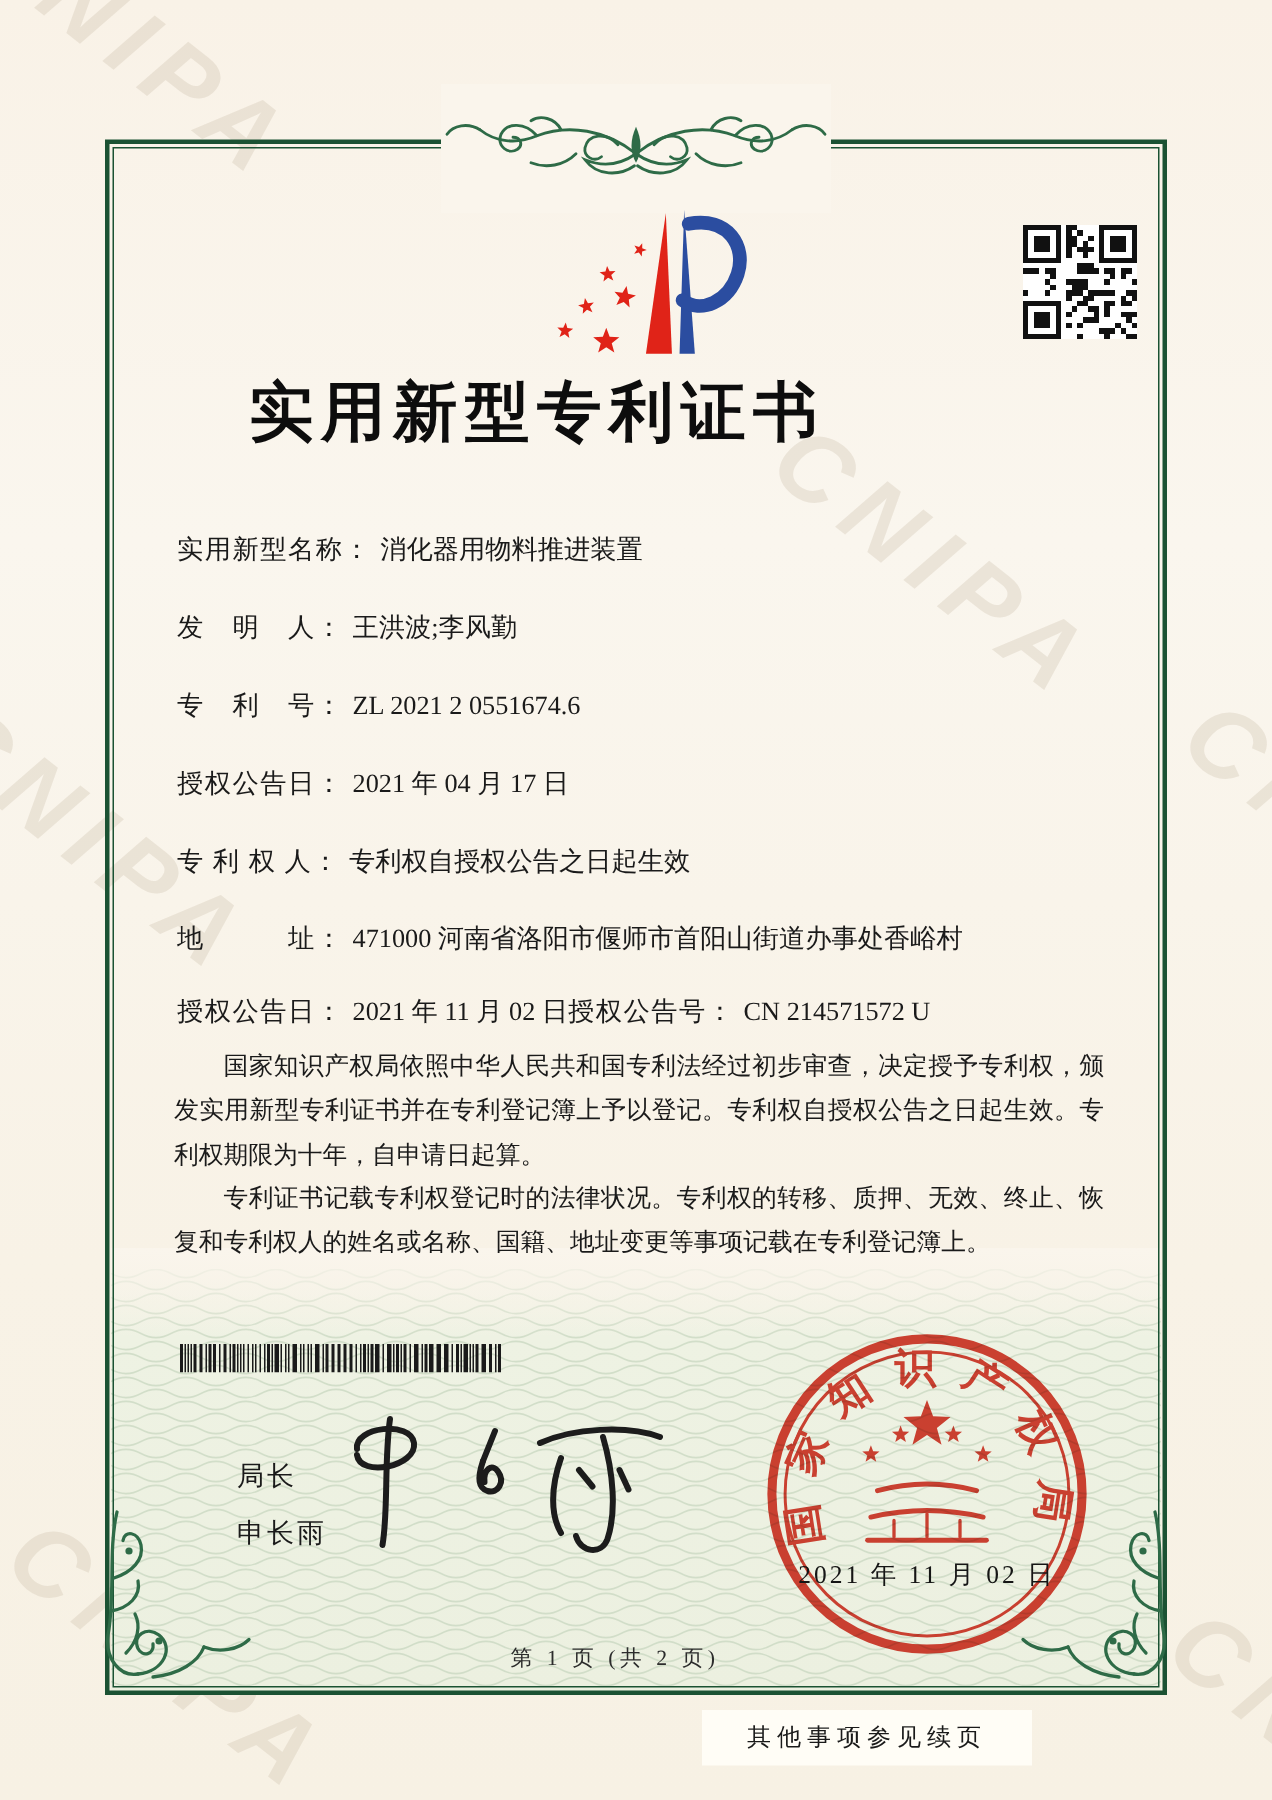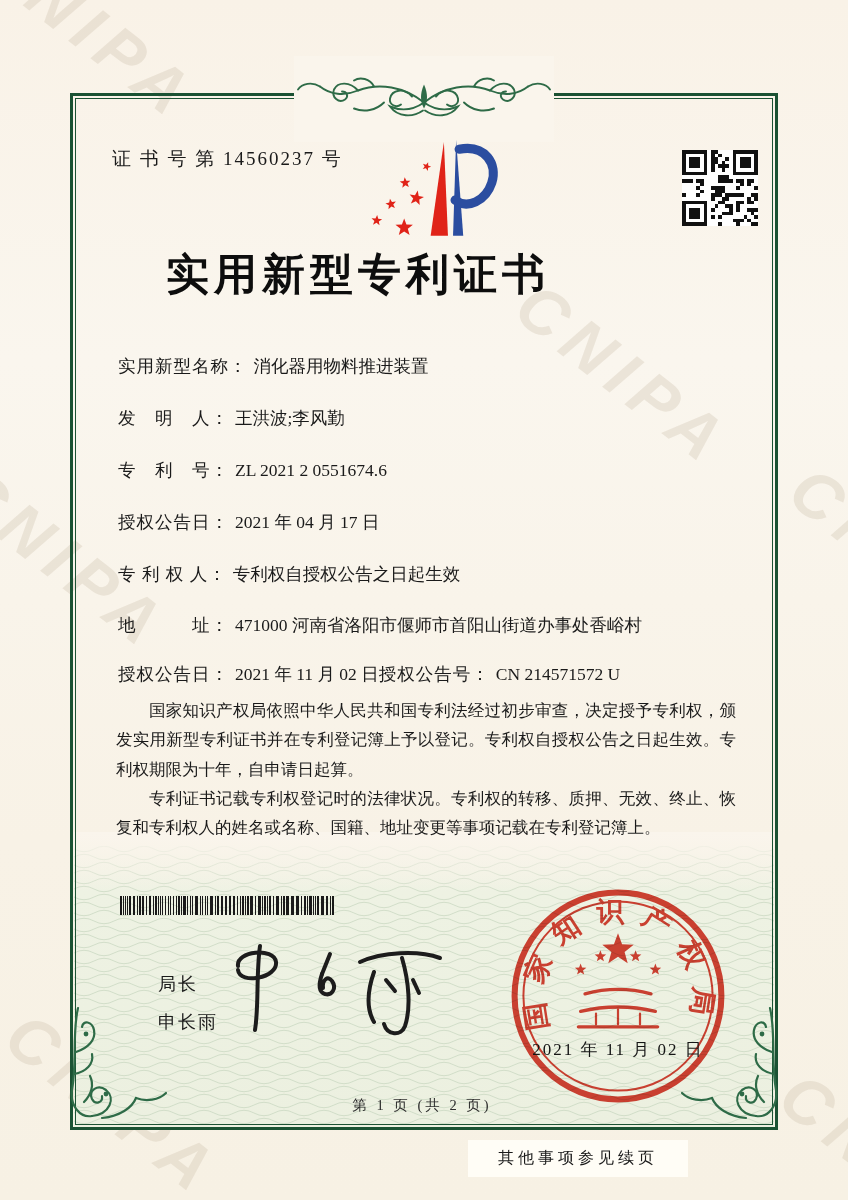--- a/index.html
+++ b/index.html
@@ -42,21 +42,21 @@
   .row .second{}
   .paras{position:absolute; left:116px; top:696px; width:620px; z-index:6;}
   .paras p{margin:0; font-size:16.5px; line-height:1.78; text-indent:2em; text-align:justify;}
   .barcode{position:absolute; left:120px; top:896px; z-index:6;}
   .signer{position:absolute; z-index:6; font-size:18px; letter-spacing:2px;margin-left:36px;}
   .signature{position:absolute; left:222px; top:928px; z-index:6;}
   .seal{position:absolute; left:508px; top:886px; width:220px; height:220px; z-index:5;
     mix-blend-mode:multiply; opacity:0.93;}
   .seal-date{position:absolute; left:498px; top:1038px; width:240px; text-align:center; z-index:7;
     font-size:17px; letter-spacing:2px; color:#151515;}
-  .page-info{position:absolute; left:68px; top:1096px; width:708px; text-align:center; z-index:6;
+  .page-info{position:absolute; left:56px; top:1096px; width:708px; text-align:center; z-index:6;
     font-size:14.5px; letter-spacing:3px; color:#2c2c2c;}
   .continuation-wrap{position:absolute; left:0; top:1140px; width:688px; text-align:right; z-index:6;}
   .continuation{display:inline-block; background:#fffdf6; padding:8px 30px; font-size:16px; letter-spacing:4px;}
 </style>
 </head>
 <body>
 
 <div class="page">
 
   <span class="watermark" style="left:-36px; top:-10px;">CNIPA</span>
@@ -145,21 +145,20 @@
       <path d="M14 48 C26 44 34 36 32 26 C30 17 21 16 20 23"></path>
       <path d="M12 70 C24 68 32 60 30 50"></path>
       <path d="M40 114 C58 112 70 104 74 94"></path>
       <path d="M74 94 C84 98 97 96 104 89"></path>
       <path d="M22 98 C30 90 32 80 28 72"></path>
     </g>
     <circle cx="44" cy="90" r="2.4" fill="#2e6b47"></circle>
     <circle cx="24" cy="30" r="2.4" fill="#2e6b47"></circle>
   </svg>
 
-  <div class="cert-no">证 书 号 第 14560237 号</div>
 
   <svg class="logo" viewBox="0 0 160 110">
     <path d="M88 98 L101 6 L105 98 Z" fill="#e02318"></path>
     <path d="M110 98 L113 4 L120 98 Z" fill="#2b4da0"></path>
     <path d="M116 13 C142 8 154 28 148 46 C142 64 124 72 112 63" fill="none" stroke="#2b4da0" stroke-width="9" stroke-linecap="round"></path>
     <g fill="#e02318">
         <polygon points="85.54,25.77 85.57,28.94 88.50,30.16 85.49,31.16 85.24,34.33 83.35,31.78 80.27,32.52 82.11,29.93 80.45,27.23 83.48,28.18" fill="#e02318"></polygon>
         <polygon points="62.52,40.52 64.19,44.02 68.06,43.85 65.25,46.52 66.61,50.15 63.20,48.30 60.17,50.71 60.87,46.90 57.64,44.76 61.48,44.26" fill="#e02318"></polygon>
         <polygon points="75.30,53.61 76.27,58.81 81.43,59.96 76.78,62.48 77.29,67.74 73.45,64.10 68.60,66.21 70.88,61.44 67.38,57.48 72.62,58.17" fill="#e02318"></polygon>
         <polygon points="48.04,61.58 50.01,64.92 53.86,64.42 51.29,67.32 52.96,70.82 49.40,69.27 46.59,71.94 46.96,68.08 43.55,66.23 47.34,65.40" fill="#e02318"></polygon>

